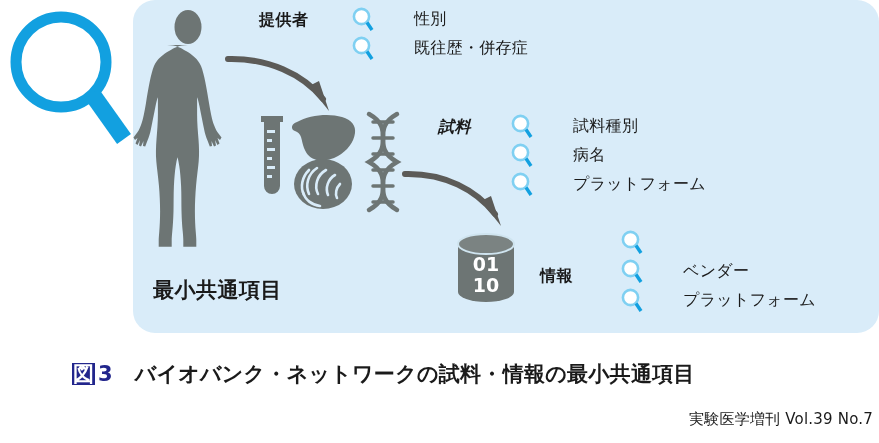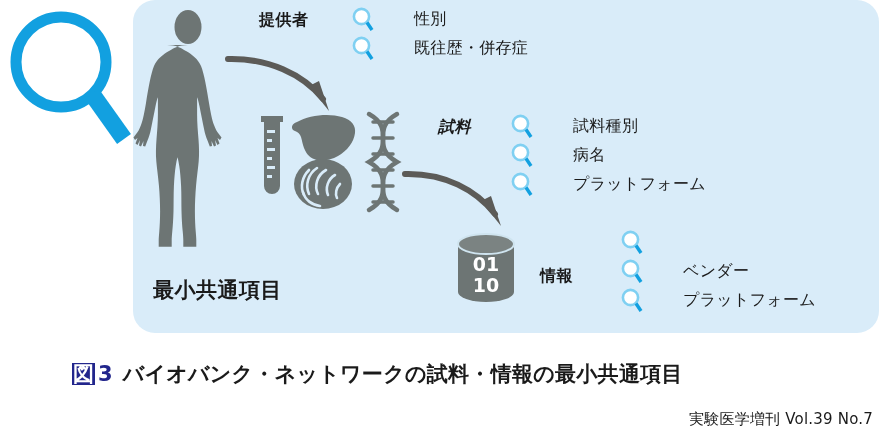--- a/index.html
+++ b/index.html
@@ -99,21 +99,21 @@
     background: #22268c;
     color: #ffffff;
     padding: 0 1px;
     line-height: 1.08;
     display: inline-block;
   }
   #fig-badge .fig-num {
     margin-left: 3px;
   }
   #caption-title {
-    margin-left: 10px;
+    margin-left: 22px;
     font-size: 21px;
     font-weight: bold;
     color: #1a1a1a;
     letter-spacing: 0.3px;
   }
   #caption-source {
     text-align: right;
     padding-right: 6px;
     margin-top: 22px;
     font-size: 15px;

